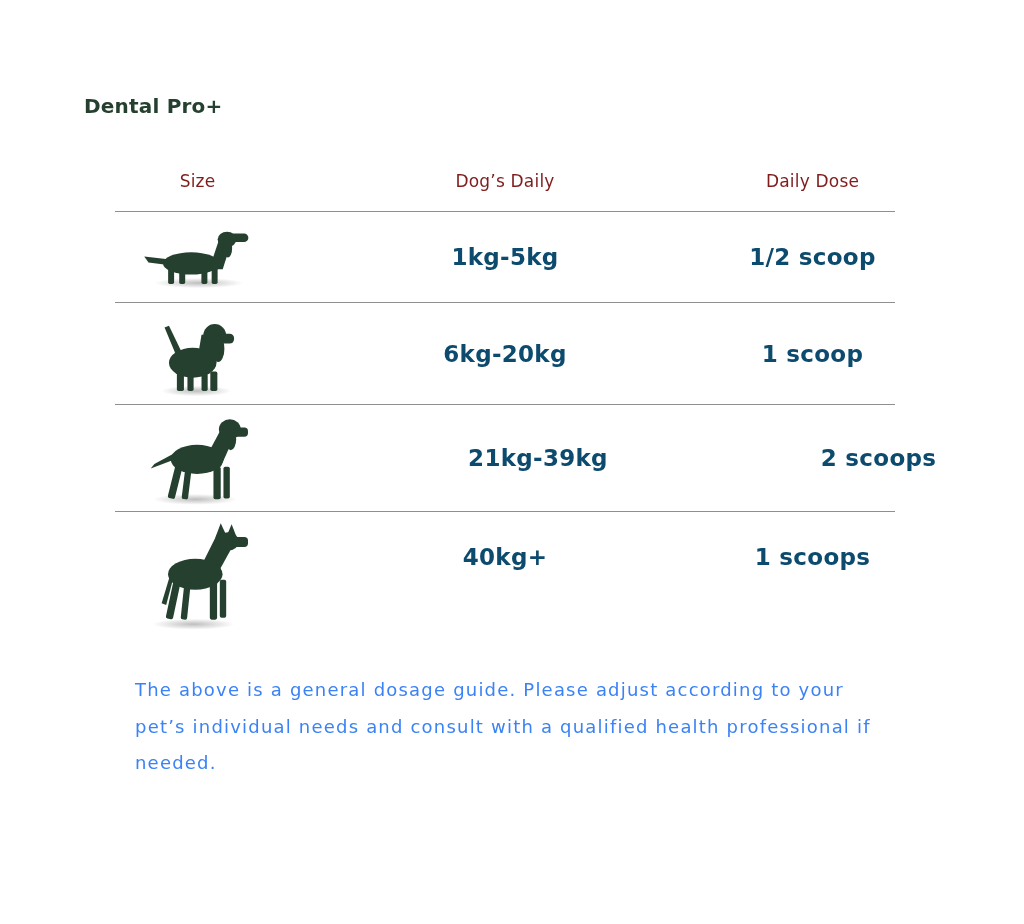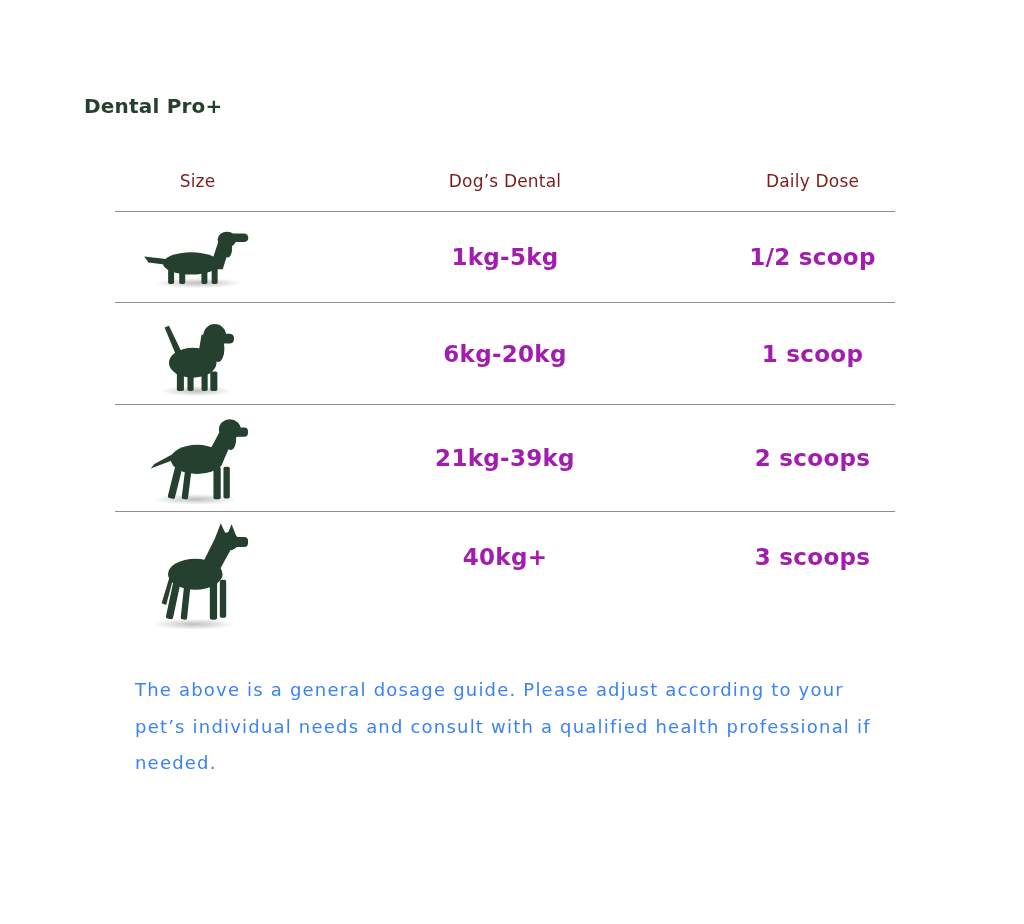--- a/index.html
+++ b/index.html
@@ -33,38 +33,38 @@
   }
   .row {
     display: grid;
     grid-template-columns: 165px 450px 165px;
     align-items: center;
   }
   .row.bordered { border-bottom: 1px solid #8F8F8F; }
   .thead { height: 61px; }
   .r1 { height: 90px; }
   .r2 { height: 101px; }
-  .r3 { height: 106px; }
+  .r3 { height: 106px; gap: 33px; }
   .r4 { height: 128px; }
   .cell {
     display: flex;
     align-items: center;
     justify-content: center;
     text-align: center;
   }
   .th {
     font-size: 17px;
     font-weight: 500;
     color: #7f1d1d;
     letter-spacing: 0.2px;
   }
   .val {
     font-size: 23px;
     font-weight: bold;
-    color: #a21caf;
+    color: #0c4a6e;
     letter-spacing: 0.3px;
   }
   .r4 .val {
     align-self: flex-start;
     margin-top: 32px;
   }
   .icon { display: flex; align-items: center; justify-content: center; }
   .note {
     position: absolute;
     left: 135px;
@@ -82,21 +82,21 @@
 <body>
 
 <div class="canvas">
 
   <h1 class="page-title">Dental Pro+</h1>
 
   <div class="dosage-table">
 
     <div class="row thead bordered">
       <div class="cell th">Size</div>
-      <div class="cell th">Dog’s Dental</div>
+      <div class="cell th">Dog’s Daily</div>
       <div class="cell th">Daily Dose</div>
     </div>
 
     <div class="row r1 bordered">
       <div class="cell">
         <span class="icon">
           <svg width="112" height="64" viewBox="0 0 130 75" xmlns="http://www.w3.org/2000/svg">
             <defs>
               <radialGradient id="sh1">
                   <stop offset="0" stop-color="rgba(70,70,70,0.35)"></stop>
@@ -204,20 +204,20 @@
               <polygon points="24 60, 29 58, 20 92, 15 90"></polygon>
               <rect x="68" y="66" width="8" height="42" rx="2"></rect>
               <rect x="79" y="64" width="7" height="42" rx="2"></rect>
               <rect x="28" y="66" width="8" height="42" rx="2" transform="rotate(12 32 66)"></rect>
               <rect x="40" y="68" width="7" height="40" rx="2" transform="rotate(6 43 68)"></rect>
             </g>
           </svg>
         </span>
       </div>
       <div class="cell val">40kg+</div>
-      <div class="cell val">3 scoops</div>
+      <div class="cell val">1 scoops</div>
     </div>
 
   </div>
 
   <p class="note">The above is a general dosage guide. Please adjust according to your pet’s individual needs and consult with a qualified health professional if needed.</p>
 
 </div>
 
 </body></html>

